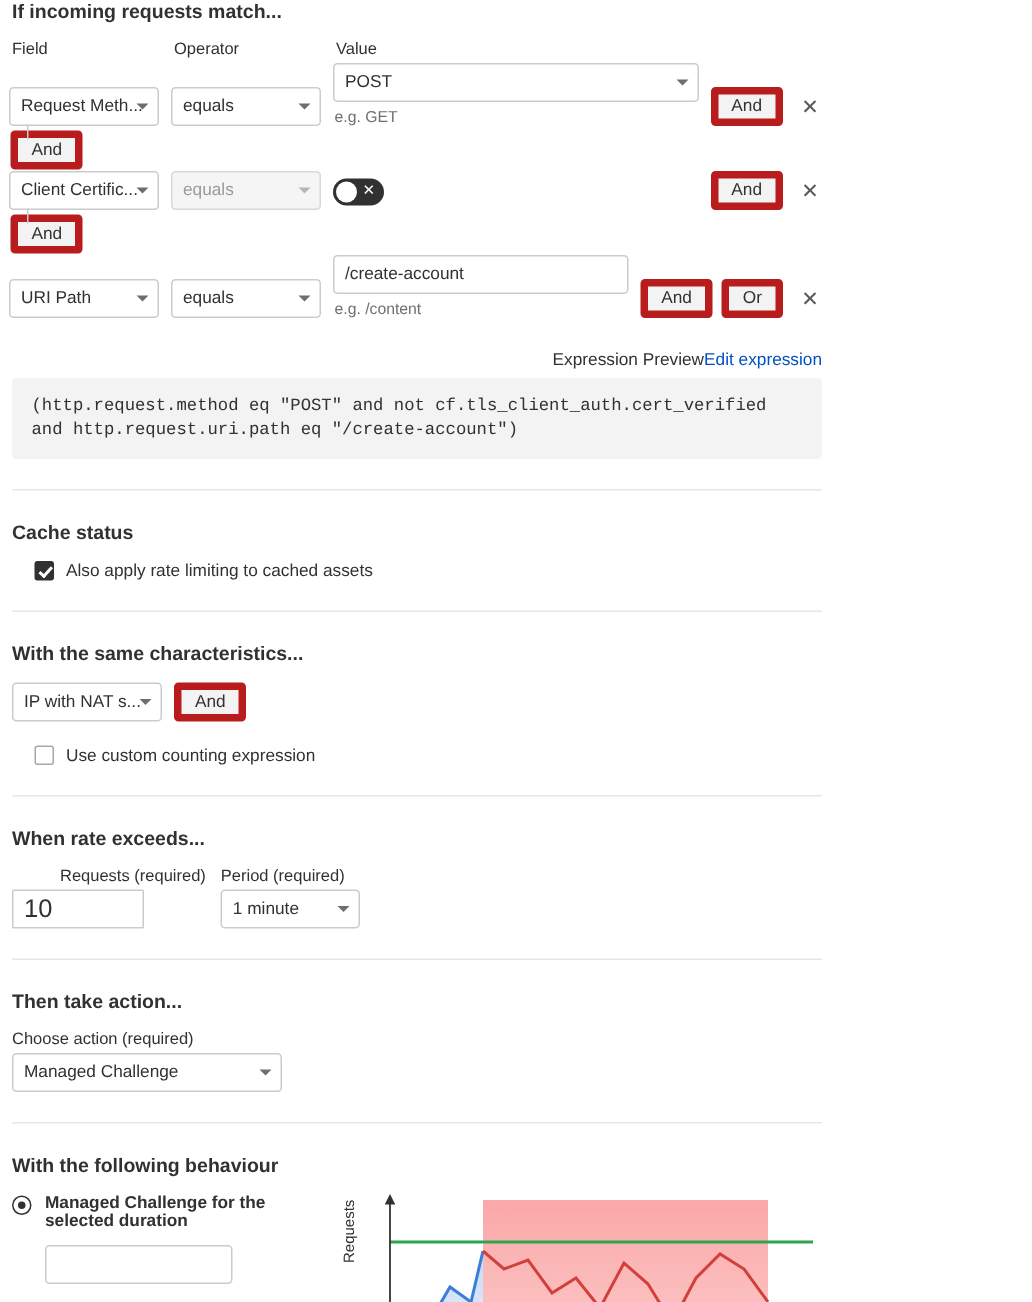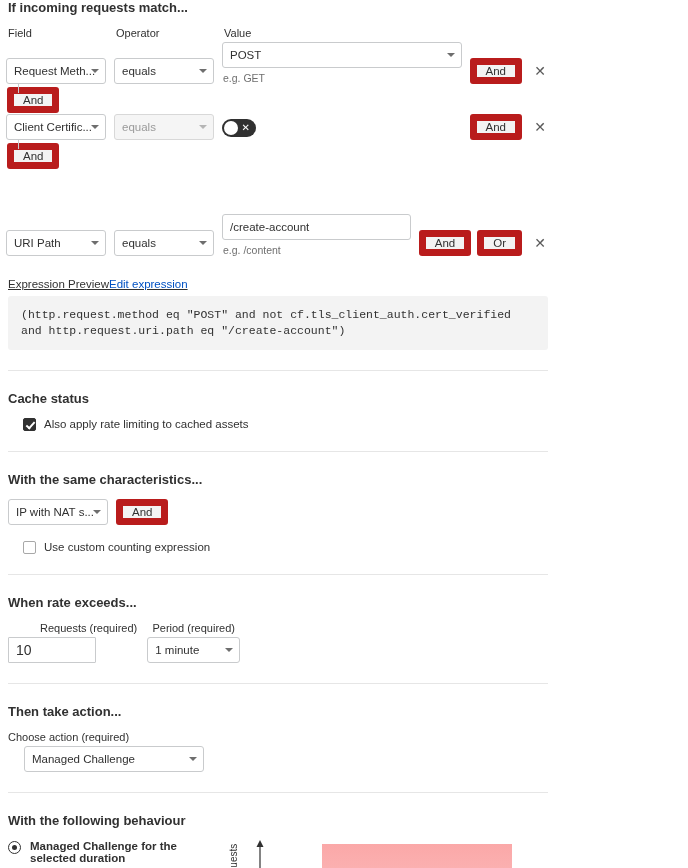--- a/index.html
+++ b/index.html
@@ -76,28 +76,27 @@
   .val-input {
     height: 26px;
     width: 100%;
     border: 1px solid #c9cbcd;
     border-radius: 3px;
     background: #fff;
     font-size: 11.5px;
     color: #313131;
     font-family: "Liberation Sans", sans-serif;
     padding: 0 7px;
-    margin-top: 44px;
   }
   .hint { font-size: 10.5px; color: #6f6f6f; margin: 4px 0 0 1px; }
 
   .btn {
     height: 26px;
     min-width: 38px;
-    border: 7px solid #b91c1c;
+    border: 5px solid #b91c1c;
     border-radius: 3px;
     background: #f3f3f3;
     font-size: 11.5px;
     color: #313131;
     font-family: "Liberation Sans", sans-serif;
     display: inline-flex;
     align-items: center;
     justify-content: center;
     padding: 0 9px;
     cursor: pointer;
@@ -145,43 +144,42 @@
     background: #fff;
   }
   .toggle .xmark {
     position: absolute;
     right: 6px; top: 50%; margin-top: -5px;
     color: #fff; font-size: 10px; line-height: 10px;
   }
 
   
   .exp-head {
-    display: flex; justify-content: flex-start; align-items: baseline;
+    display: flex; justify-content: flex-end; align-items: baseline;
     margin: 22px 2px 6px 2px;
-    text-decoration: underline;
   }
   .exp-label { font-size: 11.5px; color: #313131; }
   .exp-edit { font-size: 11.5px; color: #0051c3; cursor: pointer; }
   .exp-box {
     background: #f3f3f3;
     border-radius: 3px;
     padding: 11px 13px;
     font-family: "Liberation Mono", monospace;
     font-size: 11.5px;
     line-height: 16px;
     color: #313131;
     margin: 0 2px;
     white-space: pre-wrap;
     word-break: break-word;
   }
 
   .divider { border: none; border-top: 1px solid #e6e6e6; margin: 20px 2px; }
 
   
-  .chk-row { display: flex; margin-left: 2px; padding-left: 15px; }
+  .chk-row { display: flex; align-items: center; margin-left: 2px; padding-left: 15px; }
   .chk {
     width: 13px; height: 13px;
     border: 1px solid #a8a8a8;
     border-radius: 2px;
     background: #fff;
     margin-right: 8px;
     position: relative;
     flex: none;
   }
   .chk.checked { background: #313131; border-color: #313131; }
@@ -214,21 +212,21 @@
     left: 3px; top: 3px;
     width: 5px; height: 5px;
     border-radius: 50%;
     background: #313131;
   }
 
   .label-sm { font-size: 11px; color: #313131; margin: 0 0 3px 2px; }
   .num-input {
     width: 88px; height: 26px;
     border: 1px solid #c9cbcd; border-radius: 1px;
-    font-size: 14px; padding: 0 7px;
+    font-size: 17px; padding: 0 7px;
     font-family: "Liberation Sans", sans-serif;
     color: #313131;
   }
 
   .behaviour-wrap { display: flex; }
   .behaviour-left { width: 352px; }
   .opt { display: flex; margin-bottom: 4px; }
   .opt-body { }
   .opt-title { font-size: 11.5px; font-weight: bold; color: #313131; margin-bottom: 3px; }
   .opt-desc { font-size: 11.5px; color: #313131; line-height: 15px; max-width: 318px; }
@@ -354,33 +352,33 @@
 
   <hr class="divider">
 
   <div class="section-title">When rate exceeds...</div>
   <div style="display:flex; margin-left:2px;">
     <div>
       <div class="label-sm" style="margin-left:0;padding-left:32px;">Requests (required)</div>
       <input class="num-input" type="text" value="10" style="">
     </div>
     <div style="margin-left:10px;">
-      <div class="label-sm" style="margin-left:0;text-align:center;">Period (required)</div>
+      <div class="label-sm" style="margin-left:0;">Period (required)</div>
       <div class="sel" style="width:93px;">
         <span>1 minute</span>
         <span class="caret"></span>
       </div>
     </div>
   </div>
 
   <hr class="divider">
 
   <div class="section-title">Then take action...</div>
   <div class="label-sm">Choose action (required)</div>
-  <div class="sel" style="width:180px; margin-left:18px;">
+  <div class="sel" style="width:180px; margin-left:2px;">
     <span>Managed Challenge</span>
     <span class="caret"></span>
   </div>
 
   <hr class="divider">
 
   <div class="section-title">With the following behaviour</div>
 
   <div class="behaviour-wrap">
     <div class="behaviour-left">

